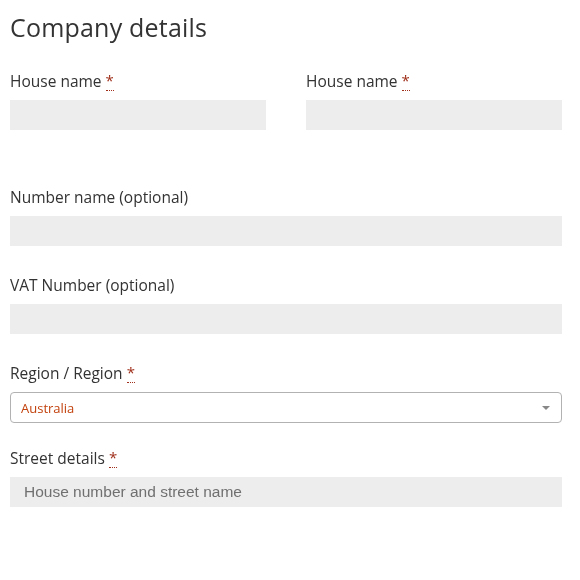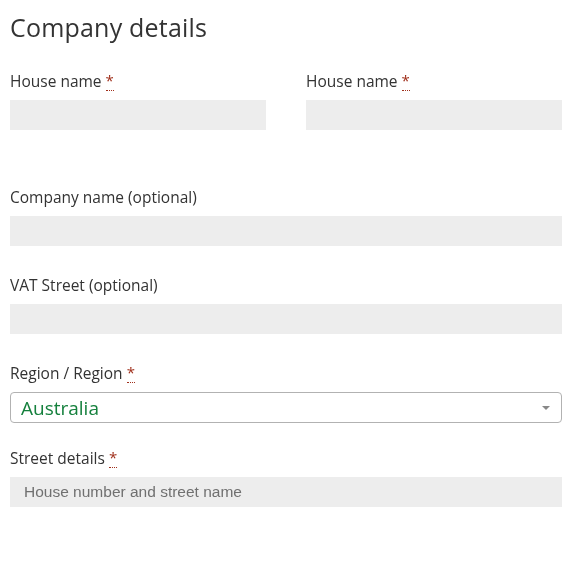--- a/index.html
+++ b/index.html
@@ -65,22 +65,22 @@
     border: 1px solid #b2b2b2;
     border-radius: 4px;
     display: flex;
     align-items: center;
     justify-content: space-between;
     padding: 0 6px 0 10px;
     background: #ffffff;
     cursor: pointer;
   }
   .select-value {
-    font-size: 19px;
-    color: #15803d;
+    font-size: 13px;
+    color: #c2410c;
   }
   .select-arrow-box {
     width: 18px;
     height: 18px;
     display: flex;
     align-items: center;
     justify-content: center;
   }
   .select-arrow {
     width: 0;
@@ -101,26 +101,26 @@
     <label class="label"><span>House name </span><span class="required">*</span></label>
     <input type="text" class="text-input narrow" value="" style="">
   </div>
   <div class="field">
     <label class="label"><span>House name </span><span class="required">*</span></label>
     <input type="text" class="text-input narrow" value="" style="">
   </div>
 </div>
 
 <div class="field">
-  <label class="label">Company name (optional)</label>
+  <label class="label">Number name (optional)</label>
   <input type="text" class="text-input" style="width: 552px;" value="">
 </div>
 
 <div class="field">
-  <label class="label">VAT Street (optional)</label>
+  <label class="label">VAT Number (optional)</label>
   <input type="text" class="text-input" style="width: 552px;" value="">
 </div>
 
 <div class="field country-field">
   <label class="label"><span>Region / Region </span><span class="required">*</span></label>
   <div class="select-wrap">
     <span class="select-value">Australia</span>
     <span class="select-arrow-box">
         <span class="select-arrow"></span>
       </span>

